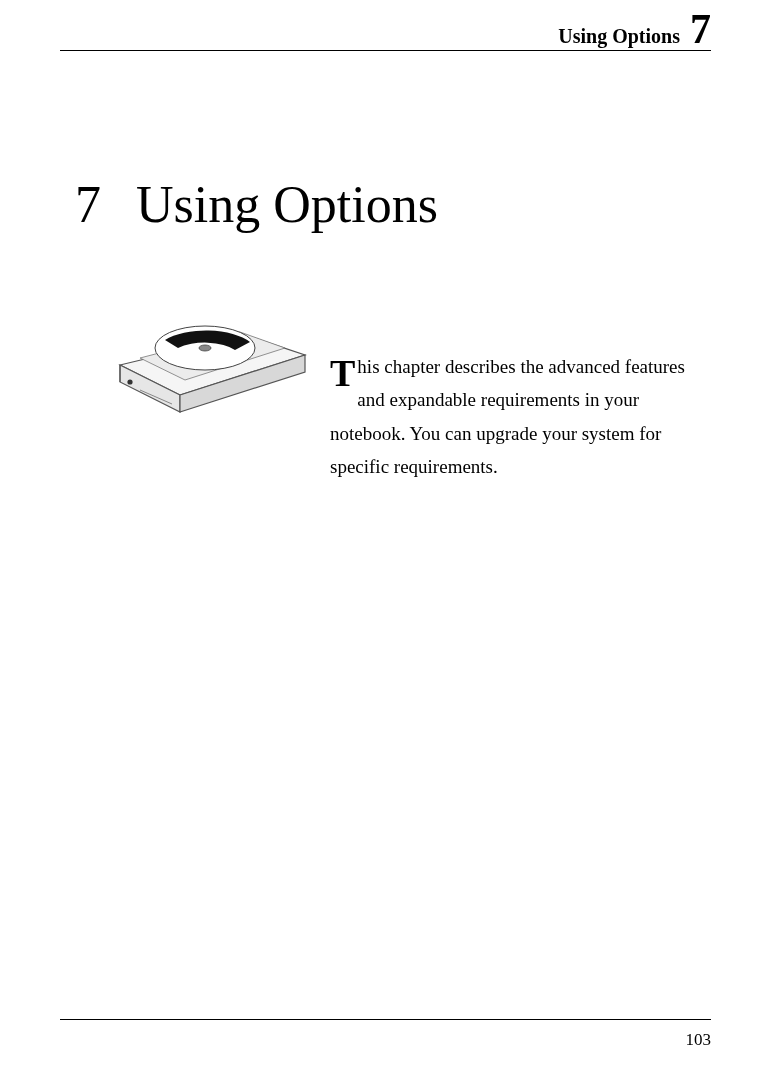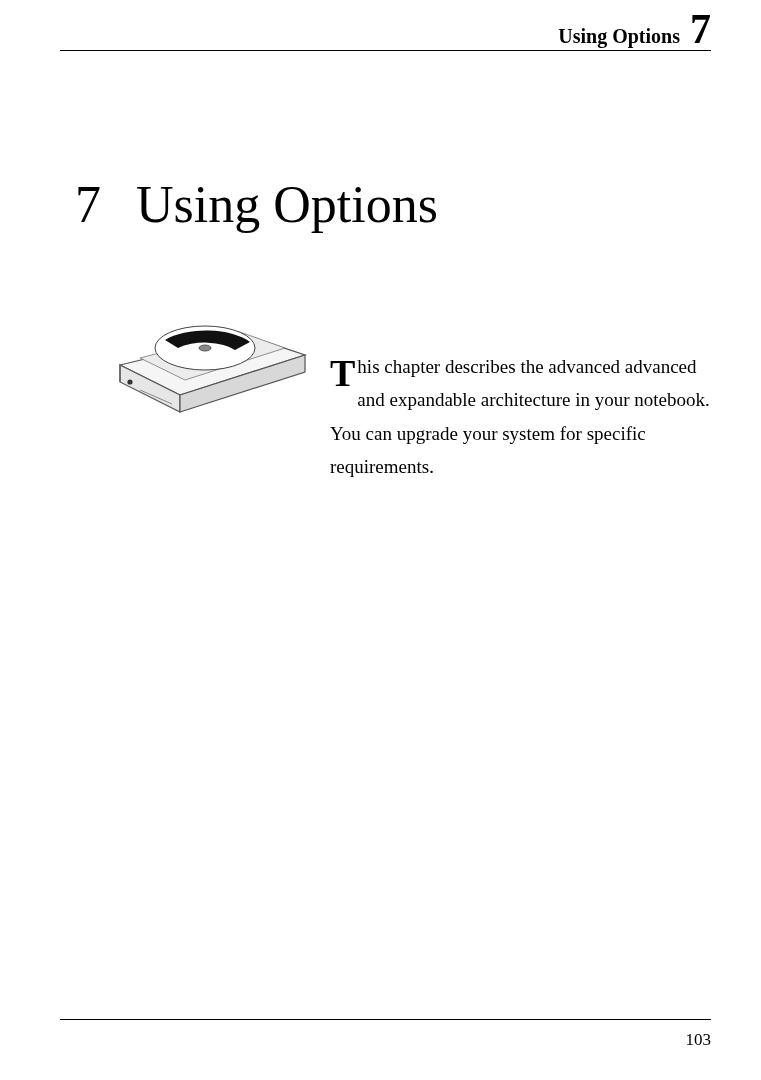--- a/index.html
+++ b/index.html
@@ -59,20 +59,20 @@
 
         <circle cx="20" cy="82" r="2.6" fill="#333"></circle>
 
         <line x1="30" y1="90" x2="62" y2="104" stroke="#888" stroke-width="1"></line>
 
         <line x1="10" y1="65" x2="10" y2="82" stroke="#555" stroke-width="1.2"></line>
       </svg>
     </div>
     <div class="intro-block">
       <span class="dropcap">T</span>
-      <span class="intro-text">his chapter describes the advanced advanced and expandable architecture in your notebook. You can upgrade your system for specific requirements.</span>
+      <span class="intro-text">his chapter describes the advanced features and expandable requirements in your notebook. You can upgrade your system for specific requirements.</span>
     </div>
   </div>
 
   <div class="footer-rule"></div>
   <div class="page-num">103</div>
 
 </div>
 
 </body></html>

